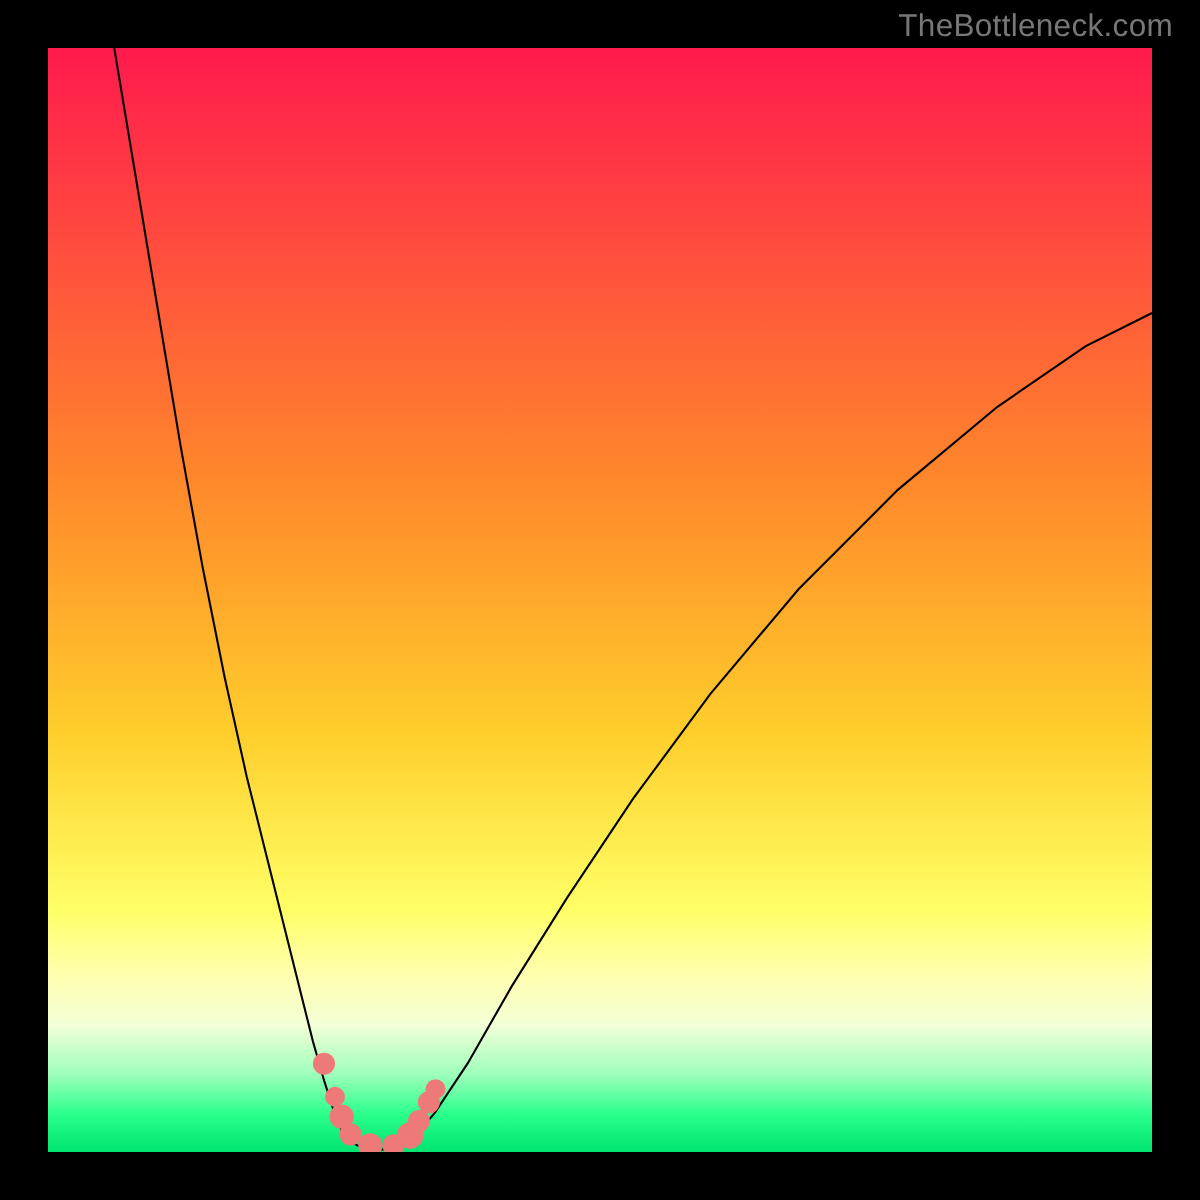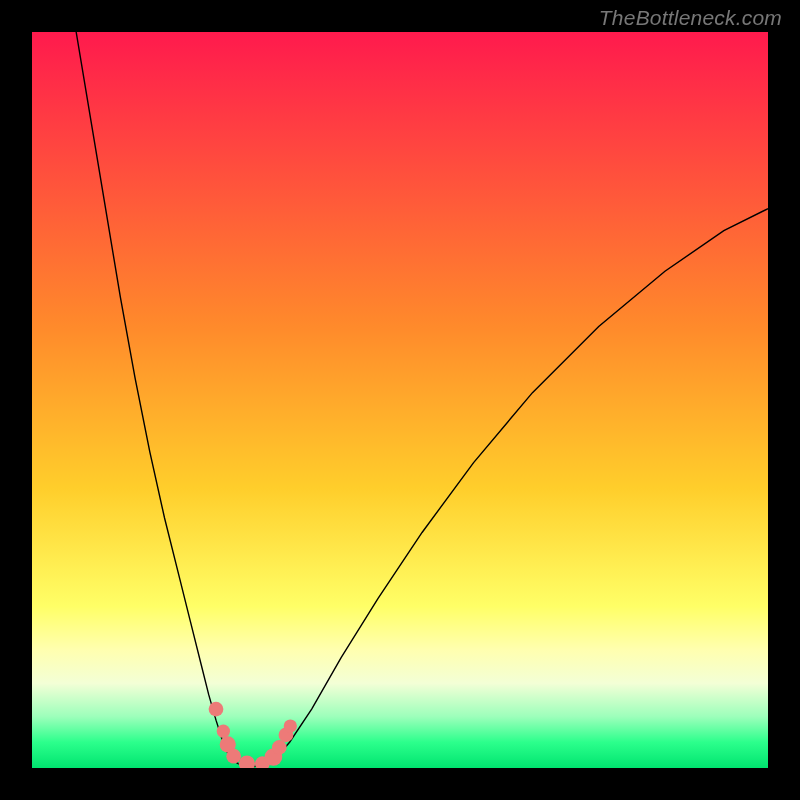--- a/index.html
+++ b/index.html
@@ -11,21 +11,20 @@
     background: #000;
     font-family: Arial, Helvetica, sans-serif;
   }
   .frame {
     position: absolute;
     top: 0;
     left: 0;
     width: 800px;
     height: 800px;
     background: #000;
-    font-style: italic;
   }
   .plot {
     position: absolute;
     top: 32px;
     left: 32px;
     width: 736px;
     height: 736px;
     overflow: hidden;
   }
   .gradient {

